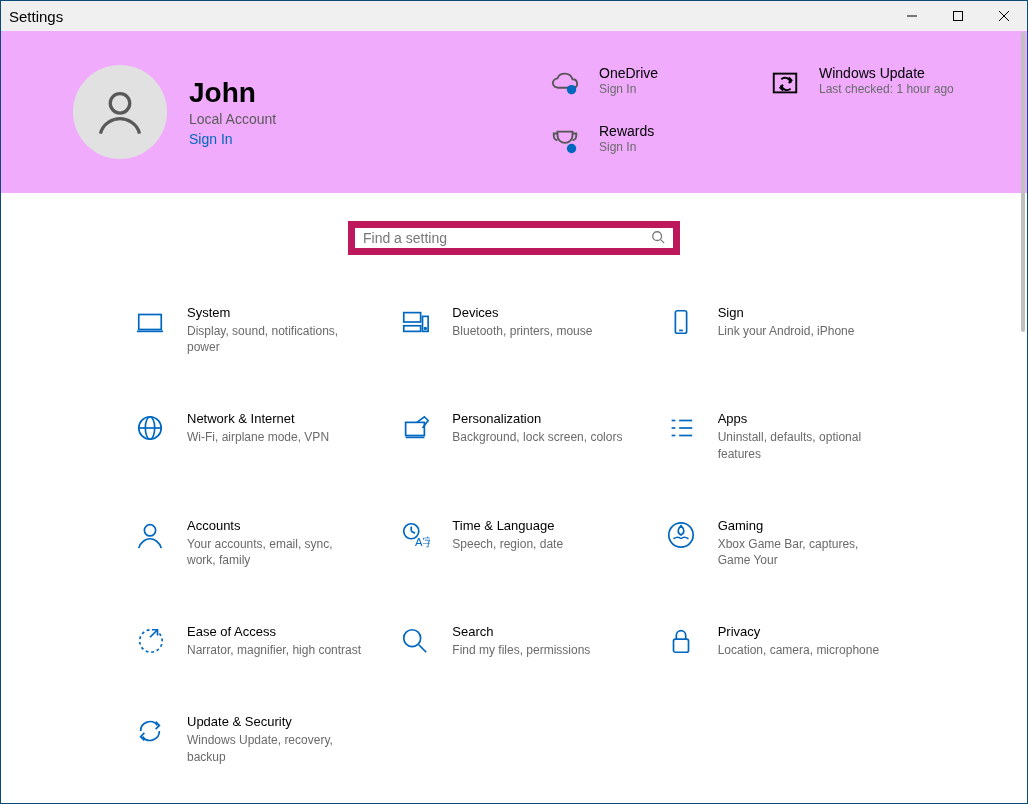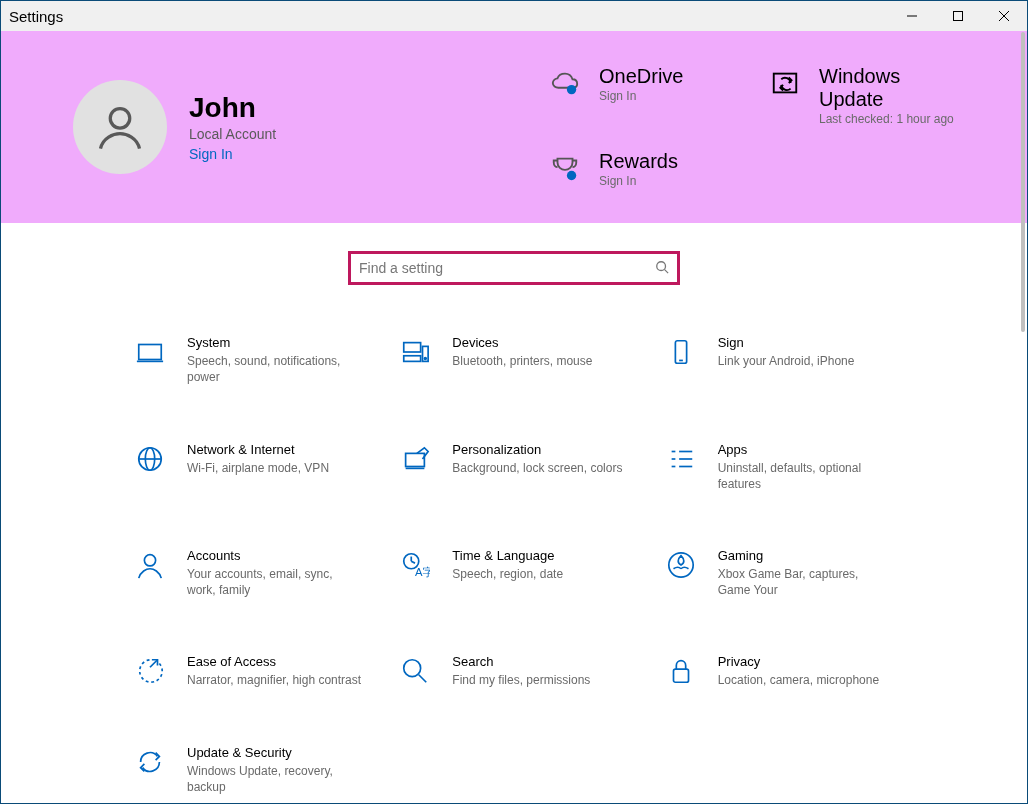--- a/index.html
+++ b/index.html
@@ -18,27 +18,27 @@
   .avatar { width: 94px; height: 94px; border-radius: 50%; background: #e1e1e1; display: flex; align-items: center; justify-content: center; }
   .avatar svg { width: 52px; height: 52px; stroke: #595959; stroke-width: 3; fill: none; }
   .profile-text .name { font-size: 28px; font-weight: 700; color: #000; }
   .profile-text .type { font-size: 14px; color: #5a5a5a; margin-top: 2px; }
   .profile-text .signin { font-size: 14px; color: #0067c0; margin-top: 4px; cursor: pointer; }
 
   .tiles { margin-left: auto; display: grid; grid-template-columns: 200px 200px; row-gap: 22px; column-gap: 20px; }
   .tile { display: flex; gap: 16px; align-items: flex-start; cursor: pointer; }
   .tile-icon { width: 36px; height: 36px; display: flex; align-items: center; justify-content: center; flex-shrink: 0; }
   .tile-icon svg { width: 30px; height: 30px; }
-  .tile-text .t-title { font-size: 20px; color: #000; }
+  .tile-text .t-title { font-size: 14px; color: #000; }
   .tile-text .t-sub { font-size: 12px; color: #6a6a6a; margin-top: 1px; line-height: 1.3; }
 
   
   .main { padding-top: 28px; }
   .search-wrap { display: flex; justify-content: center; }
-  .search { width: 332px; height: 34px; border: 3px solid #be185d; display: flex; align-items: center; padding: 0 8px; }
+  .search { width: 332px; height: 34px; border: 7px solid #be185d; display: flex; align-items: center; padding: 0 8px; }
   .search input { flex: 1; border: none; outline: none; font-size: 14px; color: #000; background: transparent; }
   .search input::placeholder { color: #777; }
   .search .sicon { color: #777; font-size: 14px; }
 
   .categories { padding: 50px 130px 0 130px; display: grid; grid-template-columns: repeat(3, 1fr); row-gap: 56px; column-gap: 30px; }
   .cat { display: flex; gap: 22px; cursor: pointer; align-items: flex-start; }
   .cat-icon { width: 34px; height: 34px; flex-shrink: 0; display: flex; align-items: center; justify-content: flex-end; }
   .cat-icon svg { width: 30px; height: 30px; stroke: #0067c0; fill: none; stroke-width: 1.8; }
   .cat-text .c-title { font-size: 13px; color: #000; }
   .cat-text .c-sub { font-size: 12px; color: #6a6a6a; margin-top: 3px; line-height: 1.35; max-width: 175px; }
@@ -147,21 +147,21 @@
 
     <div class="cat">
       <div class="cat-icon">
           <svg viewBox="0 0 32 32">
             <rect x="4" y="8" width="24" height="16"></rect>
             <line x1="2" y1="26" x2="30" y2="26"></line>
           </svg>
         </div>
       <div class="cat-text">
           <div class="c-title">System</div>
-          <div class="c-sub">Speech, sound, notifications, power</div>
+          <div class="c-sub">Display, sound, notifications, power</div>
         </div>
     </div>
 
     <div class="cat">
       <div class="cat-icon">
           <svg viewBox="0 0 32 32">
             <rect x="4" y="6" width="18" height="10"></rect>
             <rect x="4" y="20" width="18" height="6"></rect>
             <rect x="24" y="10" width="6" height="16"></rect>
             <circle cx="27" cy="23" r="1" fill="#0067c0"></circle>

